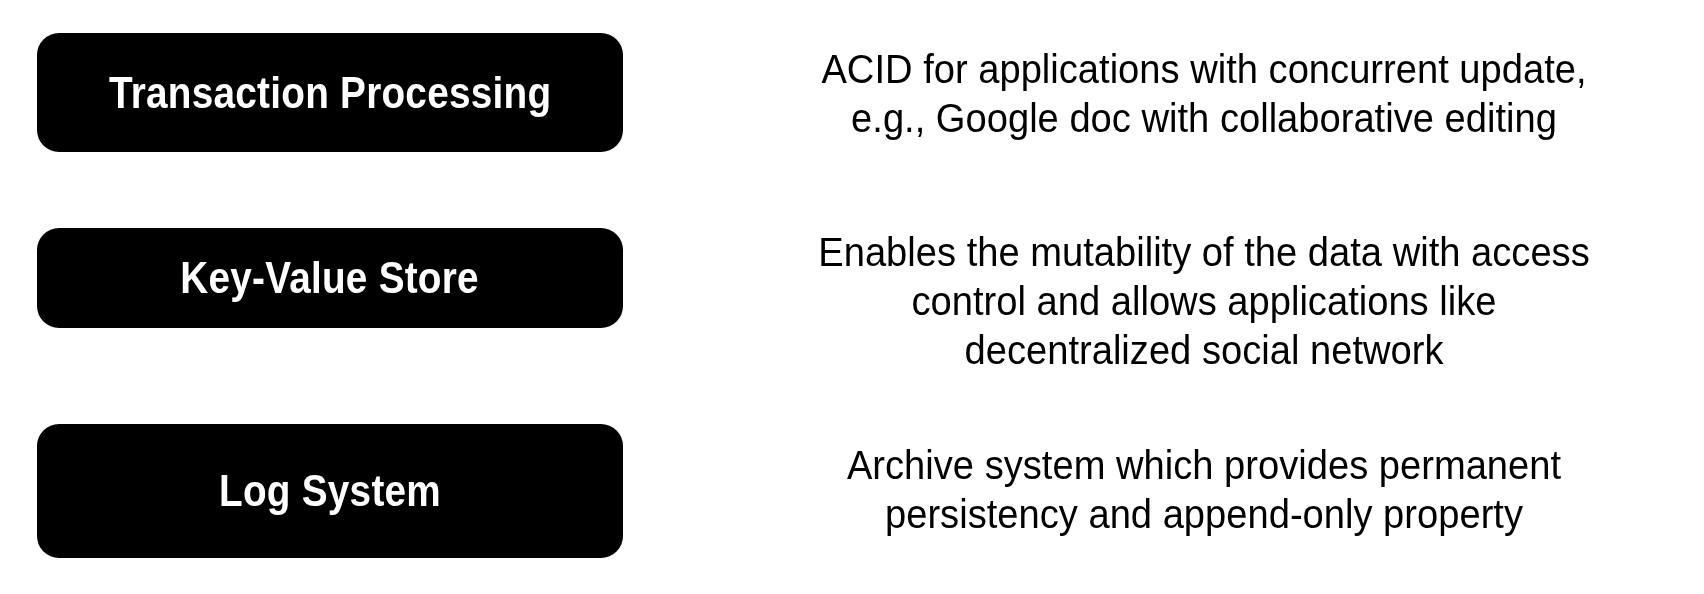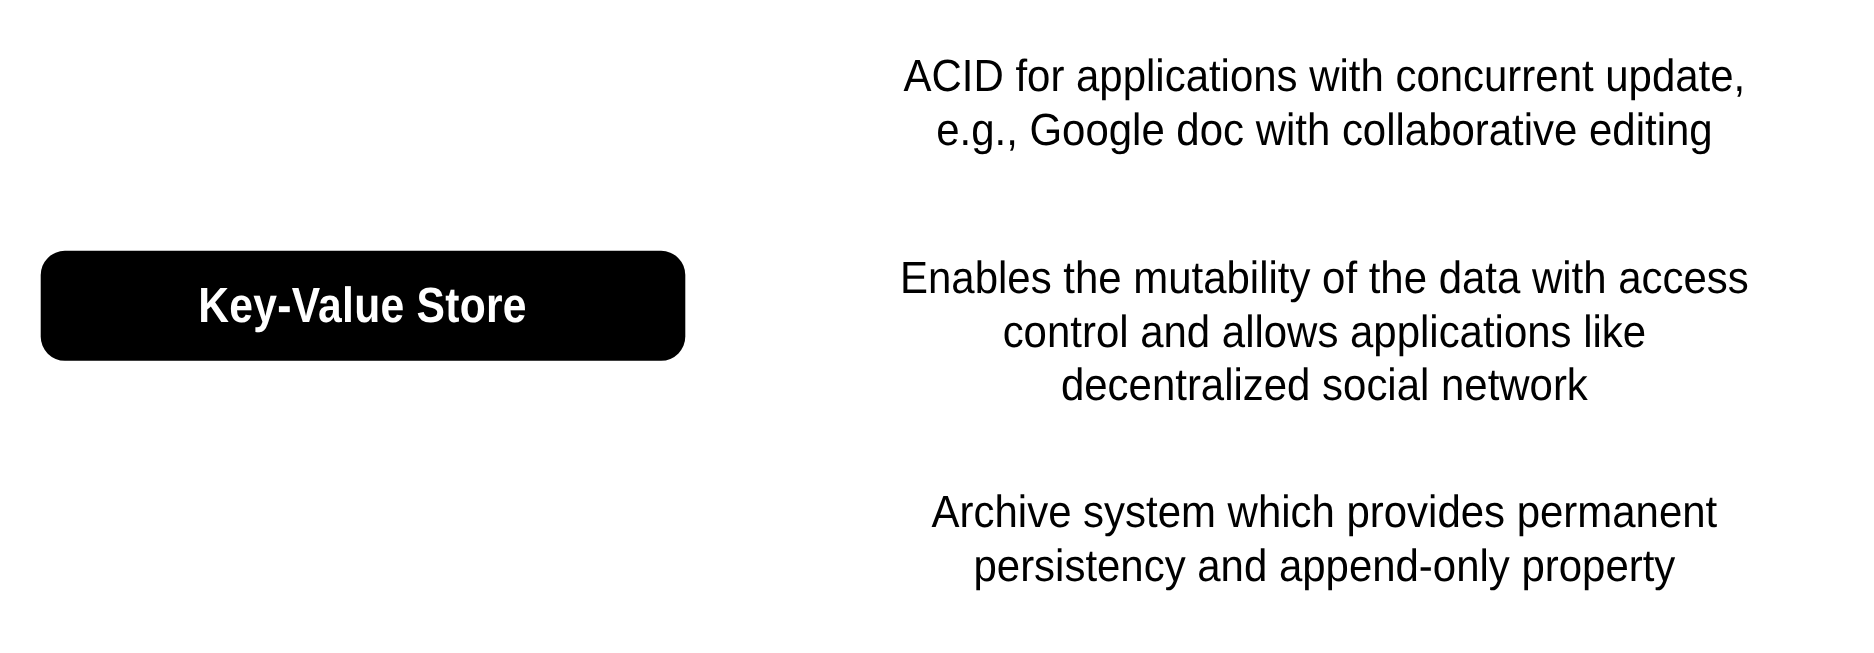--- a/index.html
+++ b/index.html
@@ -78,31 +78,37 @@
   .row-1 .desc { top: 12px; }
   .row-2 .desc { top: 0px; }
   .row-3 .desc { top: 17px; }
 </style>
 </head>
 <body>
 
 <div id="slide">
 
   <div class="row row-1">
+    <div class="pill">
+      <span class="pill-label">Transaction Processing</span>
+    </div>
     <div class="desc">ACID for applications with concurrent update,
 e.g., Google doc with collaborative editing</div>
   </div>
 
   <div class="row row-2">
     <div class="pill">
       <span class="pill-label">Key-Value Store</span>
     </div>
     <div class="desc">Enables the mutability of the data with access
 control and allows applications like
 decentralized social network</div>
   </div>
 
   <div class="row row-3">
+    <div class="pill">
+      <span class="pill-label">Log System</span>
+    </div>
     <div class="desc">Archive system which provides permanent
 persistency and append-only property</div>
   </div>
 
 </div>
 
 </body></html>

